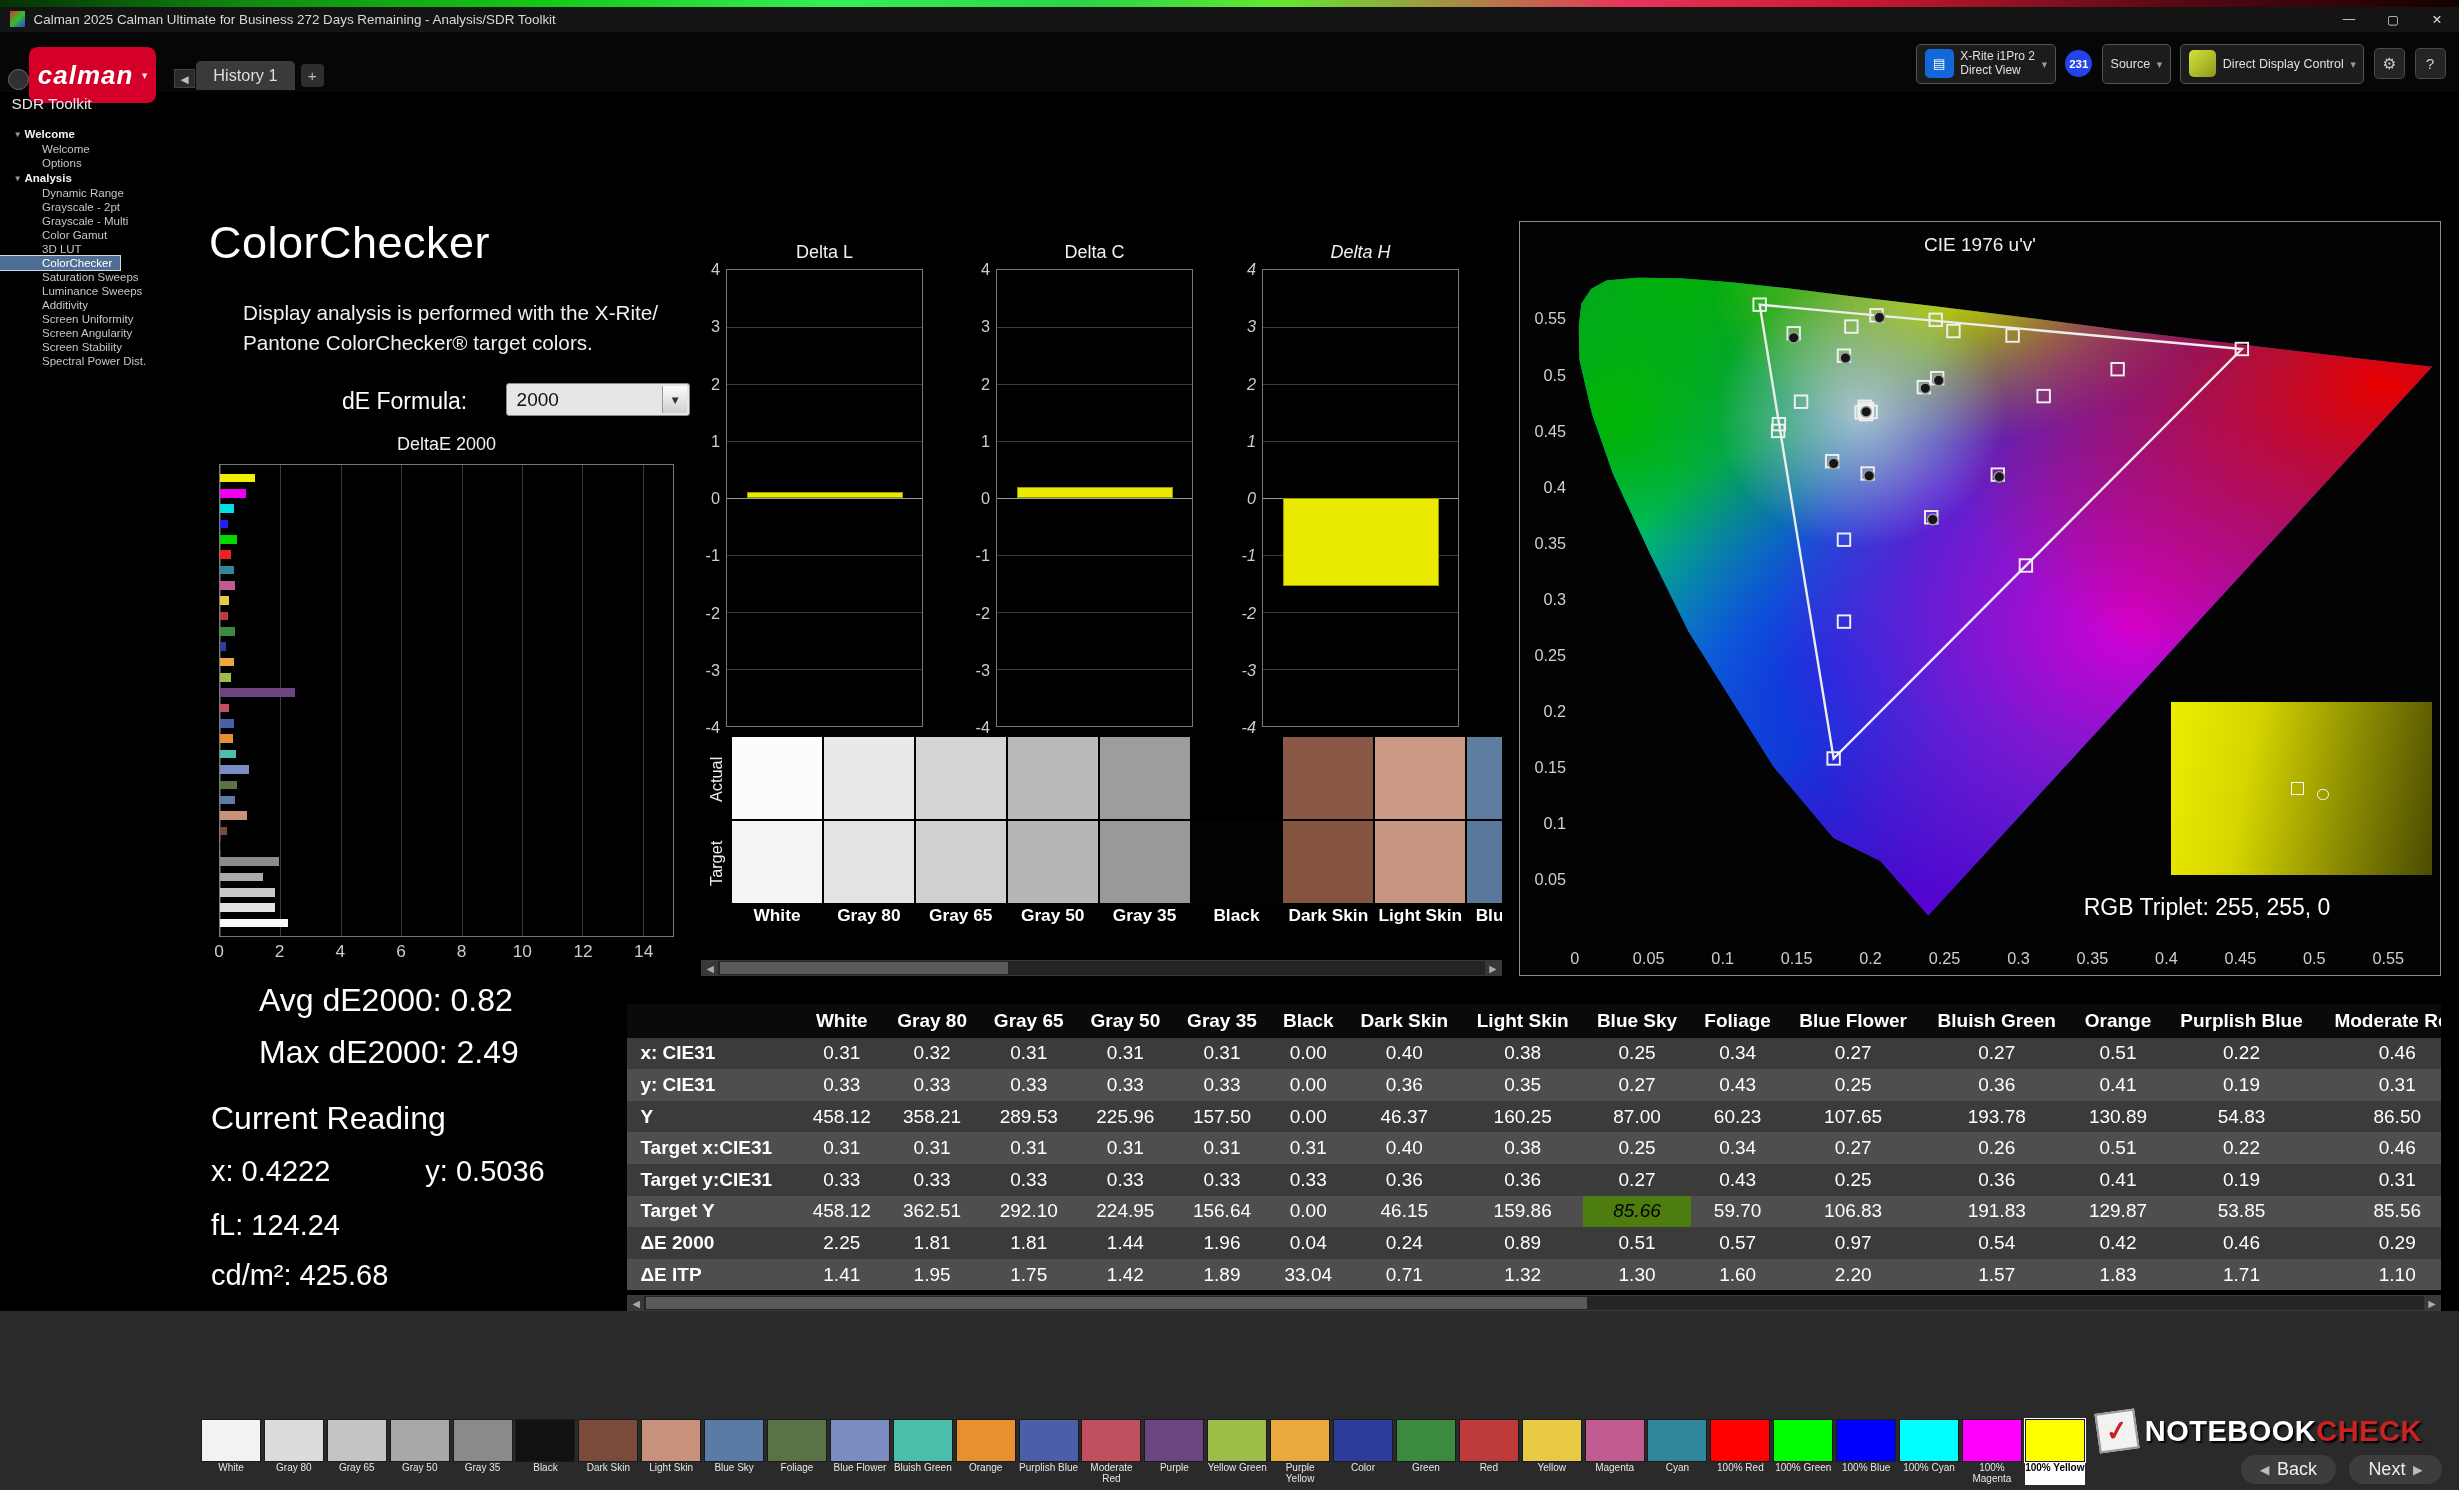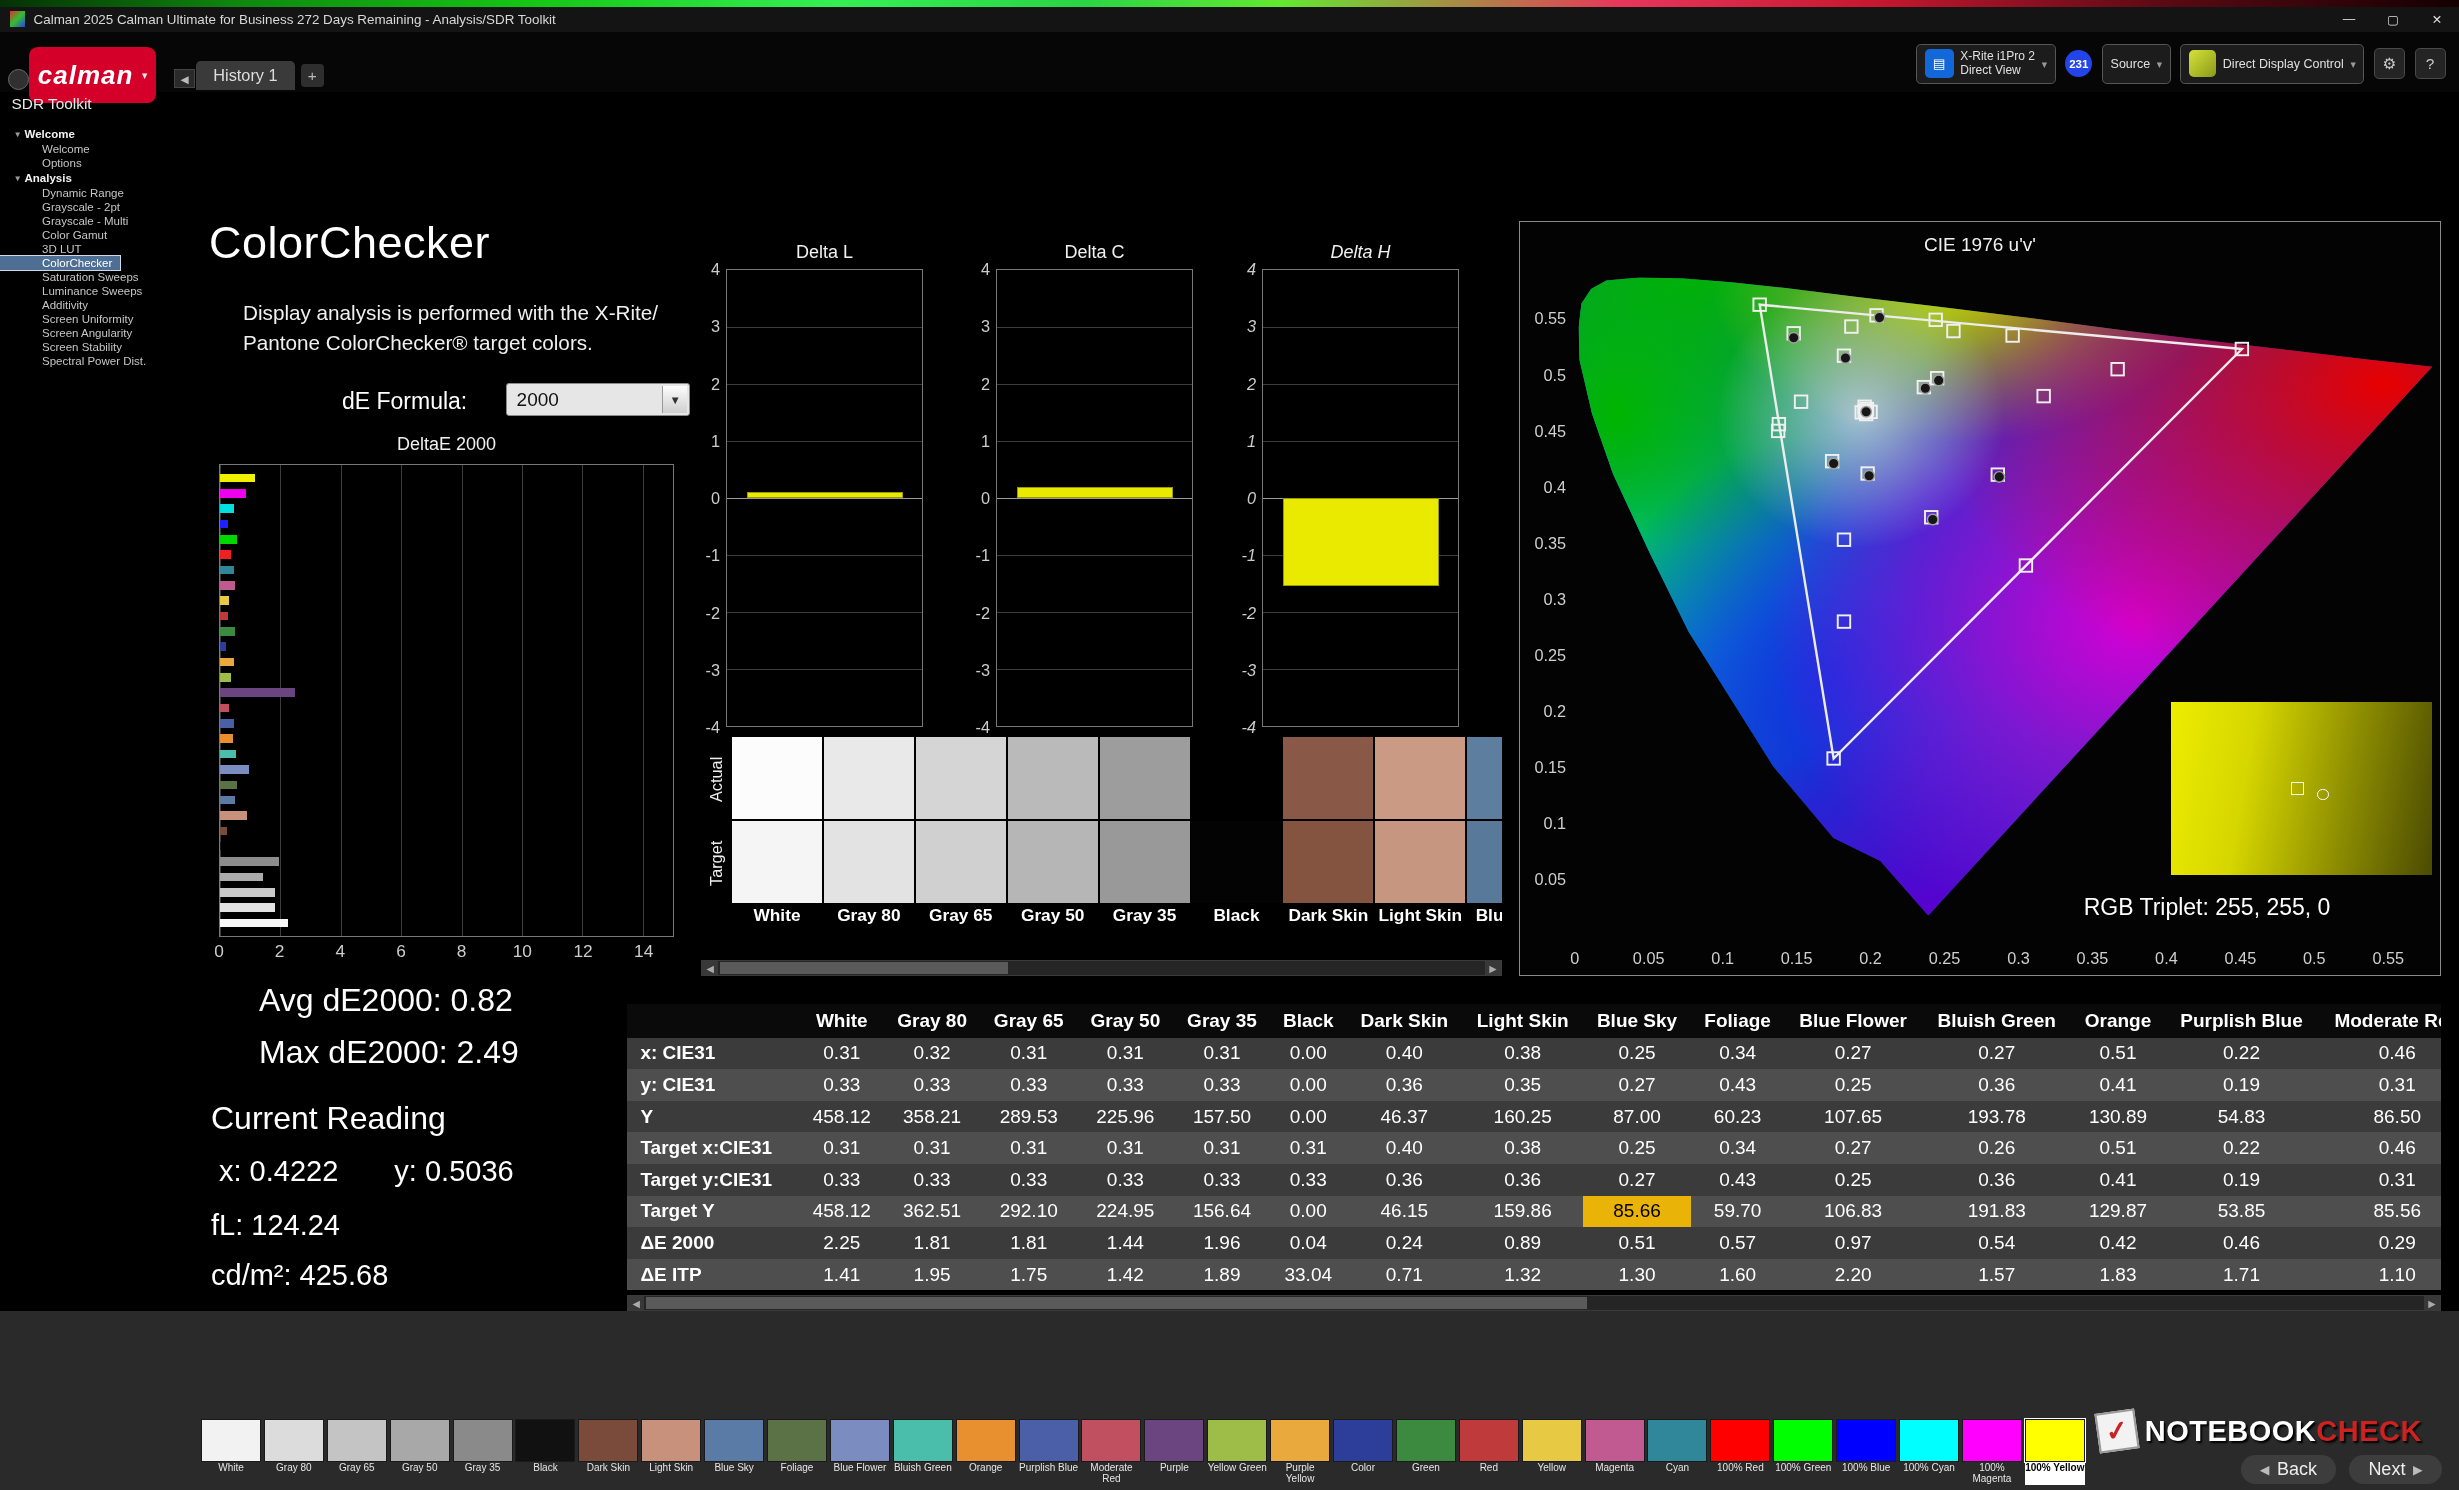--- a/index.html
+++ b/index.html
@@ -118,33 +118,33 @@
   #cie-inset { position:absolute; left:651px; top:480px; width:261px; height:173px;
     background:linear-gradient(100deg,#eded00 0%,#d6d600 30%,#8f8f02 65%,#4b4b03 100%); }
   .ins-sq { position:absolute; left:46%; top:46%; width:13.4px; height:13.4px; border:1.9px solid #fff; }
   .ins-dot { position:absolute; left:56%; top:50%; width:11.5px; height:11.5px; border:1.9px solid #fff; border-radius:50%; }
   #cie-rgb { position:absolute; left:461px; top:672px; width:452px; text-align:center; font-size:23px; color:#fff; }
 
   
   #readouts { position:absolute; left:211px; top:982px; color:#fff; }
   #avg,#max { margin-left:48px; font-size:32px; margin-bottom:15.4px; }
   #current { font-size:32px; margin:29px 0 17.3px; }
-  #xy { font-size:29px; display:flex; gap:56px;margin-left:8px; }
+  #xy { font-size:29px; display:flex; gap:95px; }
   #fl { font-size:29px; margin-top:21px; }
   #cd { font-size:29px; margin-top:17.3px; }
 
   
   #table-wrap { position:absolute; left:627px; top:1004px; width:1814px; height:290px; overflow:hidden; }
   #data-table { border-collapse:collapse; width:1849px; table-layout:auto; }
   #data-table th { background:#0a0a0a; color:#fff; font-size:19px; font-weight:bold; padding:5.8px 9.6px;
     white-space:nowrap; text-align:center; }
   #data-table td { font-size:19px; color:#fff; text-align:center; padding:4.8px 9.6px; white-space:nowrap; }
   tr.odd { background:#3b3b3b; } tr.even { background:#4e4e4e; }
   td.rowlab { text-align:left !important; font-weight:bold; padding-left:13.4px !important; min-width:159px; }
-  td.hl { background:#eab308; color:#000 !important; }
+  td.hl { background:#4d7c0f; color:#000 !important;font-style:italic; }
 
   
   #bottom { position:absolute; left:0; top:1311px; width:2459px; height:180px; background:#2a2a2a; }
   #bottom-swatches { position:absolute; left:201px; top:108px; display:flex; gap:2.9px; }
   .tile { width:60px; }
   .tile-sw { height:43px; border:1px solid #1a1a1a; }
   .tile-label { font-size:10px; line-height:10.6px; color:#e6e6e6; text-align:center; margin-top:1px; height:22px; overflow:hidden; }
   .tile.selected .tile-sw { outline:1.9px solid #fff; }
   .tile.selected .tile-label { background:#fff; color:#000; font-weight:bold; }
   #brand { position:absolute; left:2097px; top:100px; display:flex; align-items:center; gap:7.7px; }

